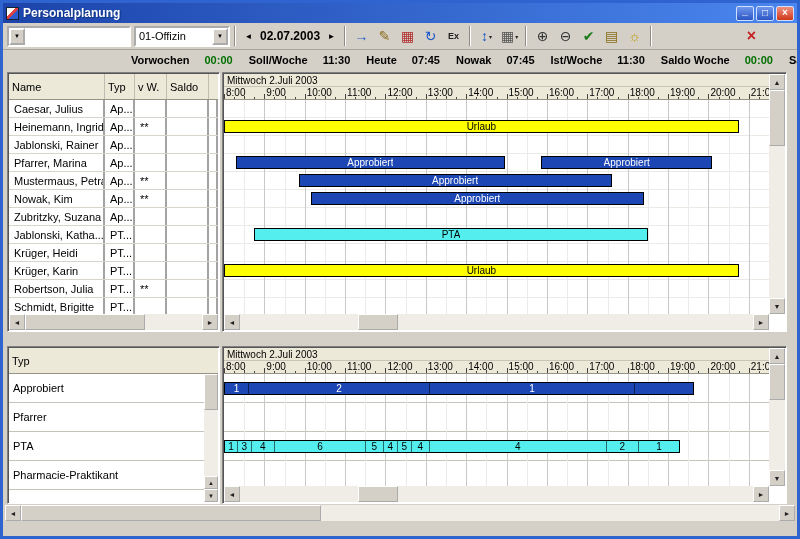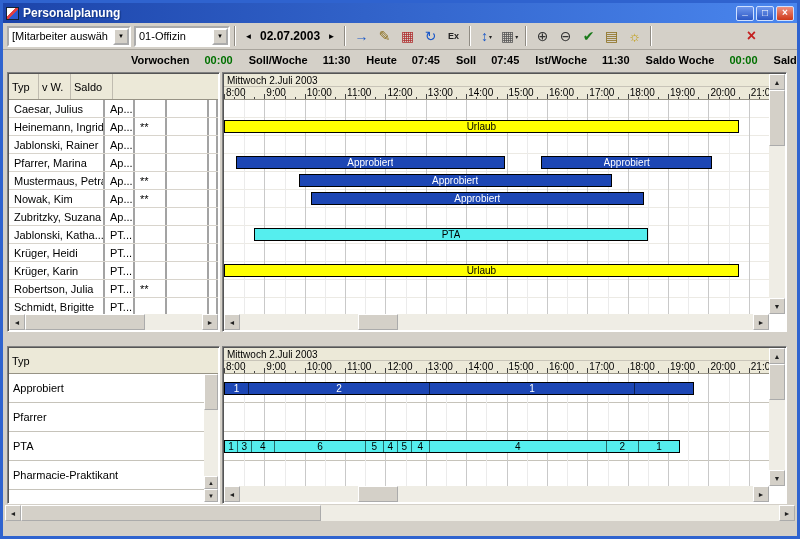--- a/index.html
+++ b/index.html
@@ -120,21 +120,20 @@
             <span class="tglyph">□</span>
           </div>
           <div class="tbtn close">
             <span class="tglyph">×</span>
           </div>
         </div>
     </div>
 
     <div class="toolbar">
       <div class="combo combo1">
-        <span class="ctext">[Mitarbeiter auswäh</span>
         <span class="cbtn">
             <span class="carr">▼</span>
           </span>
       </div>
       <div class="combo combo2">
         <span class="ctext">01-Offizin</span>
         <span class="cbtn">
             <span class="carr">▼</span>
           </span>
       </div>
@@ -202,40 +201,41 @@
         </div>
         <div class="ssitem">
           <span class="sslabel">Soll/Woche</span>
           <span class="ssvalue">11:30</span>
         </div>
         <div class="ssitem">
           <span class="sslabel">Heute</span>
           <span class="ssvalue">07:45</span>
         </div>
         <div class="ssitem">
-          <span class="sslabel">Soll</span>
+          <span class="sslabel">Nowak</span>
           <span class="ssvalue">07:45</span>
         </div>
         <div class="ssitem">
           <span class="sslabel">Ist/Woche</span>
           <span class="ssvalue">11:30</span>
         </div>
         <div class="ssitem">
           <span class="sslabel">Saldo Woche</span>
           <span class="ssvalue green">00:00</span>
         </div>
         <div class="ssitem last">
           <span class="sslabel">Saldo Gesamt</span>
         </div>
       </div>
 
     <div class="splitter"></div>
 
     <div class="panel p-tl">
       <div class="ghead">
+          <div class="ghc c0">Name</div>
           <div class="ghc c1">Typ</div>
           <div class="ghc c2">v W.</div>
           <div class="ghc c3">Saldo</div>
           <div class="ghc c4"></div>
         </div>
       <div class="grows">
           <div class="grow">
             <div class="gc c0">Caesar, Julius</div>
             <div class="gc c1">Ap...</div>
             <div class="gc c2"></div>

